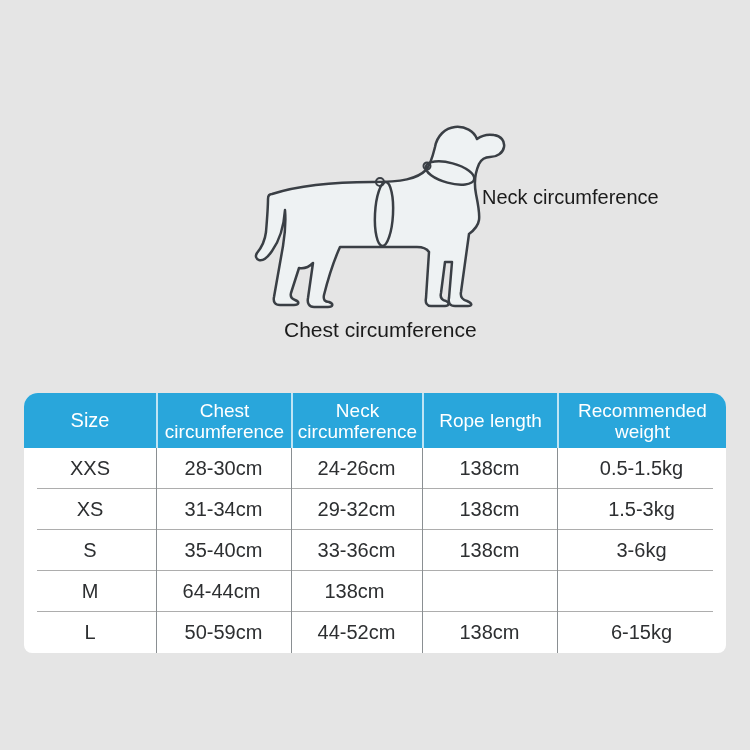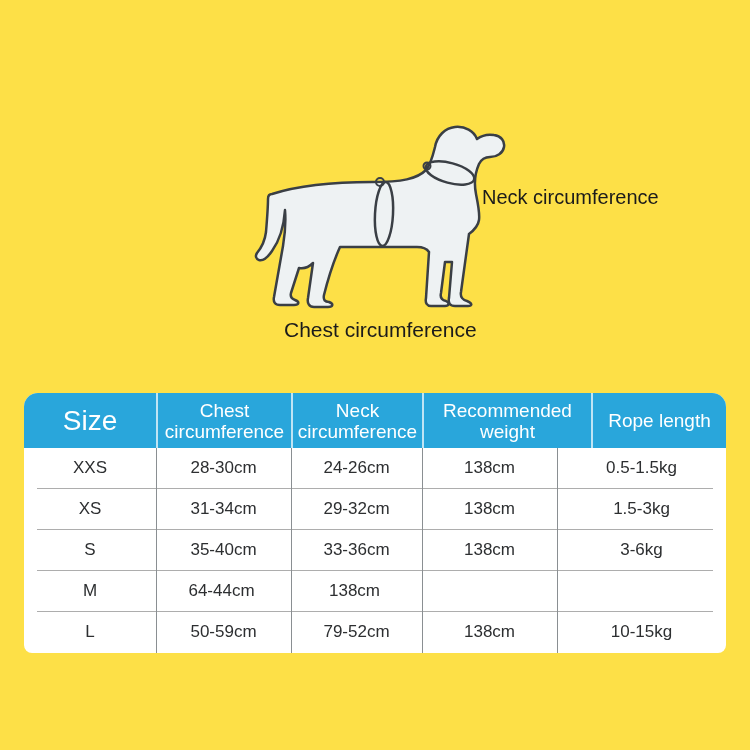--- a/index.html
+++ b/index.html
@@ -1,18 +1,18 @@
 <!DOCTYPE html>
 <html><head>
 <meta charset="utf-8">
 <style>
   html,body { margin:0; padding:0; }
   .canvas {
     position:relative; width:750px; height:750px;
-    background:#fde047; overflow:hidden;
+    background:#e5e5e5; overflow:hidden;
     font-family:"Liberation Sans", sans-serif;
   }
   .dog-figure { position:absolute; left:240px; top:110px; width:280px; height:210px; }
   .diagram-label { position:absolute; color:#1b1b1b; white-space:nowrap; }
   .neck-label  { left:482px; top:186px; font-size:20px; }
   .chest-label { left:284px; top:318px; font-size:21px; }
 
   .size-card {
     position:absolute; left:24px; top:393px; width:702px; height:260px;
     background:#ffffff; border-radius:14px 14px 8px 8px;
@@ -21,29 +21,29 @@
     display:flex; height:55px; background:#29a6db;
     border-radius:14px 14px 0 0; color:#ffffff; overflow:hidden;
   }
   .th {
     display:flex; align-items:center; justify-content:center; text-align:center;
     font-size:19px; line-height:21px; box-sizing:border-box; height:100%;
   }
   .th + .th { border-left:2px solid rgba(255,255,255,0.7); }
   .w0 { width:132px; } .w1 { width:135px; } .w2 { width:131px; }
   .w3 { width:135px; } .w4 { width:169px; }
-  .th-size { font-size:28px; }
+  .th-size { font-size:20px; }
 
   .tbody { position:relative; height:205px; overflow:hidden; border-radius:0 0 8px 8px; }
   .vline { position:absolute; top:0; bottom:0; width:1px; background:#8a8f92; }
   .v0 { left:132px; } .v1 { left:267px; } .v2 { left:398px; } .v3 { left:533px; }
   .trow { display:flex; height:40px; }
   .tcell {
     display:flex; align-items:center; justify-content:center; text-align:left;
-    font-size:17px; color:#2d2f31; box-sizing:border-box;
+    font-size:20px; color:#2d2f31; box-sizing:border-box;
   }
   .row-sep { height:1px; background:#adadad; margin:0 13px; }
 </style>
 </head>
 <body>
 
 <div class="canvas">
 
   <svg class="dog-figure" viewBox="240 110 280 210">
     <path d="M 272,194
@@ -102,22 +102,22 @@
 
   <div class="diagram-label neck-label">Neck circumference</div>
   <div class="diagram-label chest-label">Chest circumference</div>
 
   <div class="size-card">
 
     <div class="thead">
       <div class="th th-size w0">Size</div>
       <div class="th w1">Chest circumference</div>
       <div class="th w2">Neck circumference</div>
+      <div class="th w3">Rope length</div>
       <div class="th w4">Recommended weight</div>
-      <div class="th w3">Rope length</div>
     </div>
 
     <div class="tbody">
       <div class="vline v0"></div>
       <div class="vline v1"></div>
       <div class="vline v2"></div>
       <div class="vline v3"></div>
 
       <div class="trow">
         <div class="tcell w0">XXS</div>
@@ -149,19 +149,19 @@
       <div class="trow">
         <div class="tcell w0">M</div>
         <div class="tcell w2">64-44cm</div>
         <div class="tcell w3">138cm</div>
       </div>
       <div class="row-sep"></div>
 
       <div class="trow">
         <div class="tcell w0">L</div>
         <div class="tcell w1">50-59cm</div>
-        <div class="tcell w2">79-52cm</div>
+        <div class="tcell w2">44-52cm</div>
         <div class="tcell w3">138cm</div>
-        <div class="tcell w4">10-15kg</div>
+        <div class="tcell w4">6-15kg</div>
       </div>
     </div>
   </div>
 </div>
 
 </body></html>

